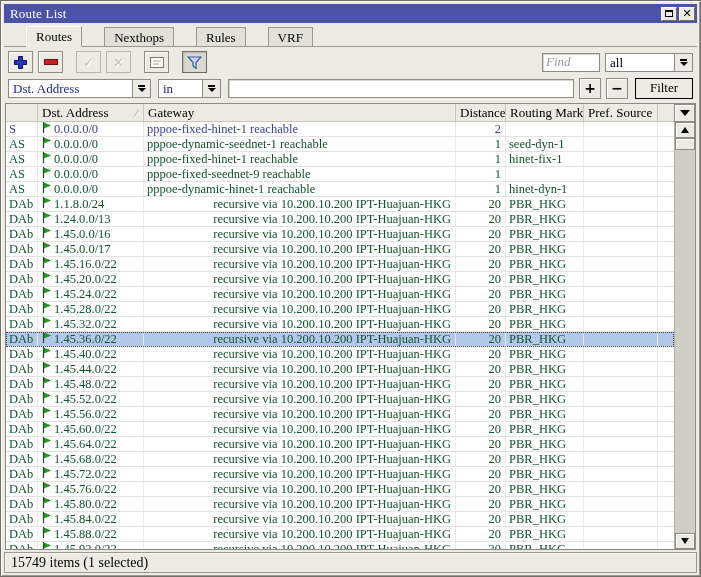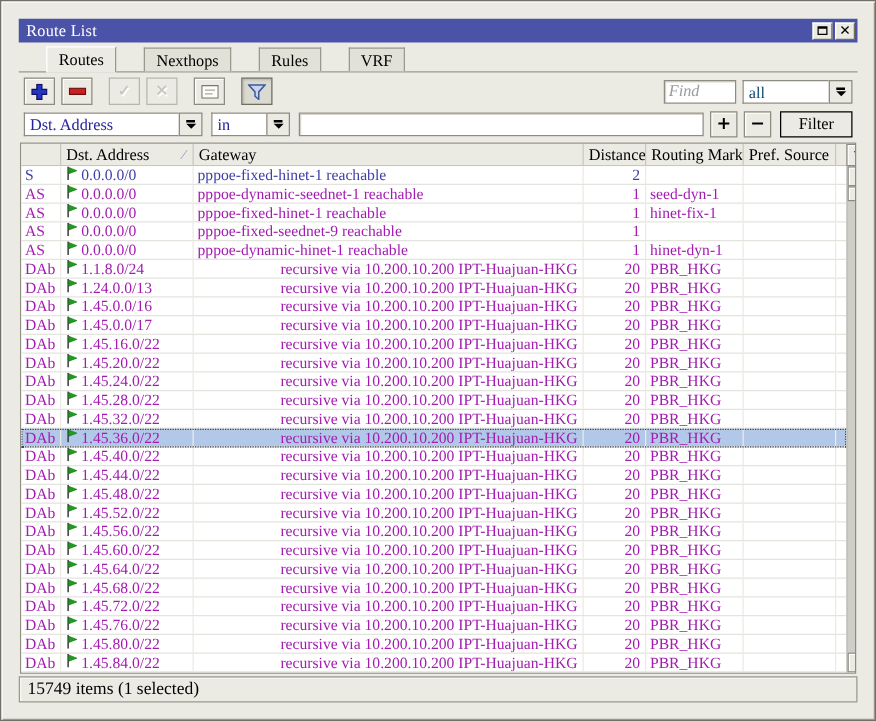--- a/index.html
+++ b/index.html
@@ -4,21 +4,21 @@
 <style>
   * { margin:0; padding:0; box-sizing:border-box; }
   html,body { background:#c8c8c8; }
   body { font-family:"Liberation Serif", serif; }
 
   .window {
     width:701px; height:577px;
     background:#ECEBE3;
     border:1px solid #716f66;
     box-shadow: inset 1px 1px 0 #ffffff, inset -1px -1px 0 #9a988e;
-    padding:14px;
+    padding:3px;
     display:flex; flex-direction:column;
     position:relative;
   }
 
   
   .titlebar {
     height:19px; background:#4A53A8; color:#fff;
     display:flex; align-items:center;
     padding:0 2px 0 6px; flex:0 0 auto;
   }
@@ -144,21 +144,21 @@
     display:flex; align-items:center; justify-content:center; cursor:default;
   }
   .colmenu-btn .tri { width:0; height:0; border-left:5px solid transparent; border-right:5px solid transparent; border-top:6px solid #000; }
 
   .tbody { overflow:hidden; background:#fff; position:relative; }
   .trow {
     display:grid;
     grid-template-columns:32px 106px 312px 50px 78px 74px 1fr;
     height:15px; line-height:14px; font-size:12.5px;
     border-bottom:1px solid #e4e4de;
-    cursor:default; color:#a21caf;
+    cursor:default; color:#14532d;
   }
   .trow .cell {
     padding:0 4px 0 3px; border-right:1px solid #eceae4;
     white-space:nowrap; overflow:hidden;
   }
   .cell.dst { display:flex; align-items:center; gap:3px; padding-left:4px; }
   .cell.gw.right { text-align:right; }
   .cell.dist { text-align:right; }
   .trow.inactive { color:#3E3EA8; }
   .trow.selected { background:#B2C8E8; outline:1px dotted #45454a; outline-offset:-1px; }
@@ -243,21 +243,21 @@
     </div>
     <div style="width:3px"></div>
     <div class="tbtn pressed">
       <svg width="15" height="13">
         <path d="M1 1 h13 l-5 5.5 v6 l-3 -2.5 v-3.5 z" fill="#c9d5ee" stroke="#3A5AA0" stroke-width="1.2"></path>
       </svg>
     </div>
     <div class="spacer"></div>
     <input class="winput find-input" value="" placeholder="Find" style="">
     <div class="combo">
-      <div class="combo-field" style="width:69px;color:#0c4a6e;">all</div>
+      <div class="combo-field" style="width:69px;color:#000000;">all</div>
       <div class="dd-btn">
         <span class="dd-glyph">
             <i class="bar"></i>
             <i class="tri"></i>
           </span>
       </div>
     </div>
   </div>
 
   <div class="filterbar">

